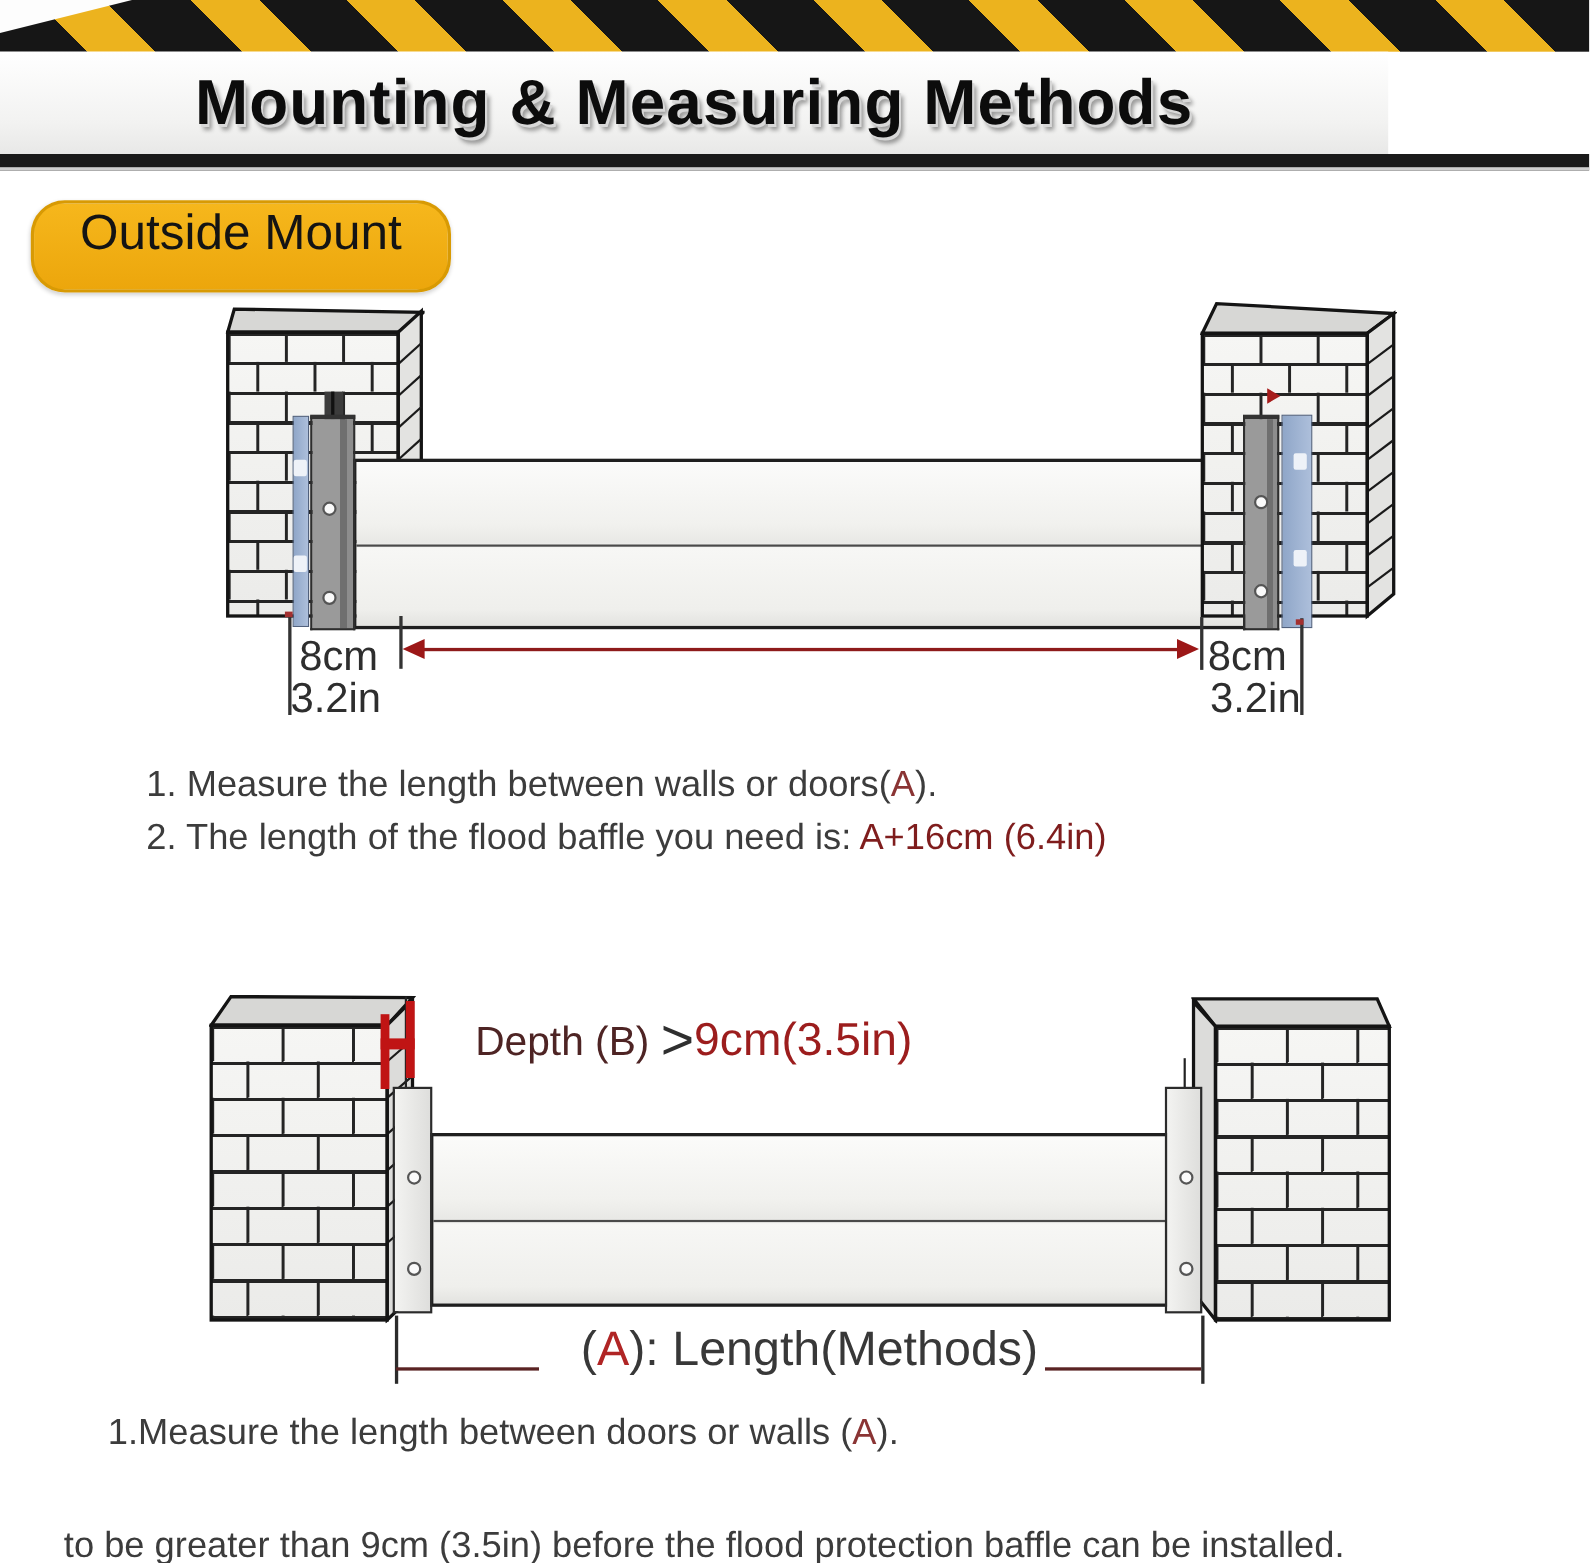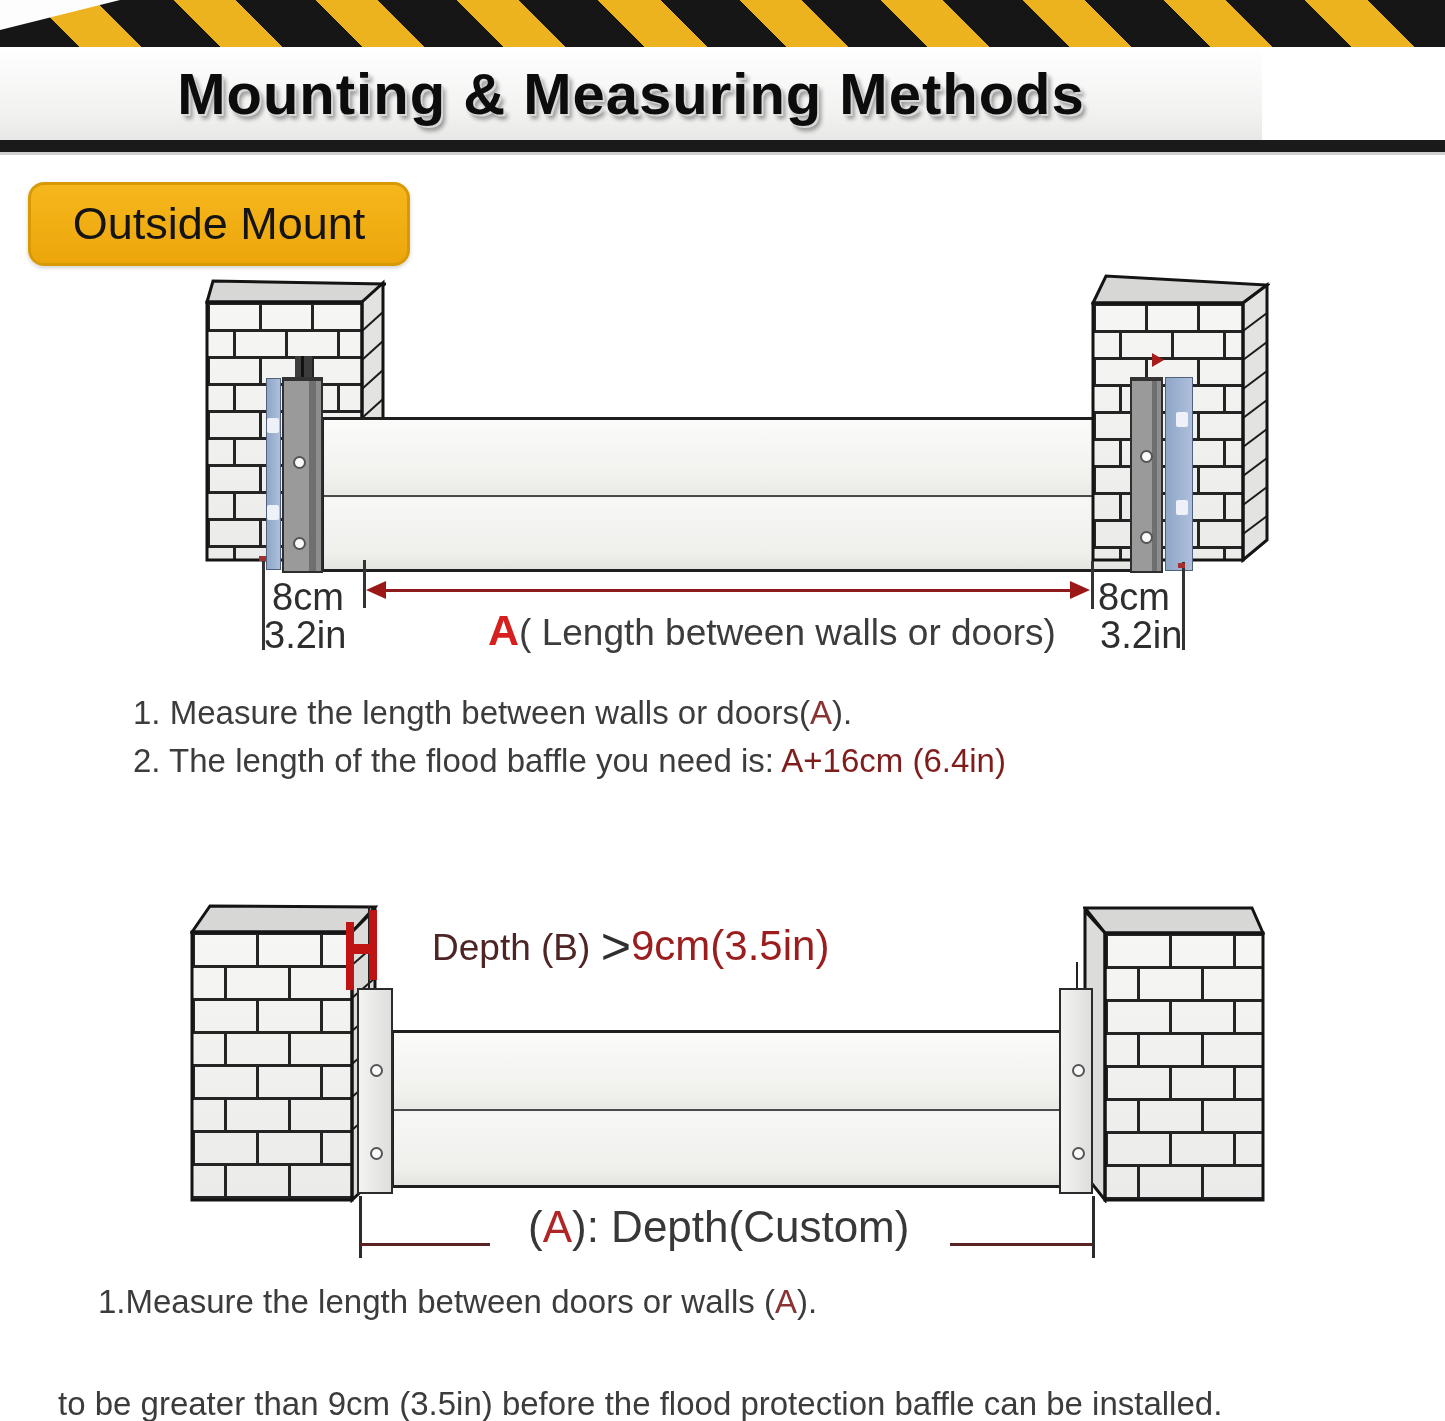--- a/index.html
+++ b/index.html
@@ -24,24 +24,24 @@
     display:flex;align-items:center;justify-content:center;
   }
   .page-title{
     font-size:58px;font-weight:bold;color:#0c0c0c;letter-spacing:1px;
     text-shadow:2px 2px 0 #d8d8d8, 4px 5px 4px rgba(0,0,0,.38);
   }
   .black-bar{left:0;top:140px;width:1445px;height:12px;background:#1a1a1a;border-bottom:3px solid #cfcfcf;}
 
   
   .section-label{
-    width:382px;height:84px;border-radius:16px;
+    width:382px;height:84px;border-radius:31px;
     background:linear-gradient(180deg,#f6b71c,#eca60c);
     border:3px solid #d89a04;box-sizing:border-box;
-    display:flex;align-items:center;justify-content:center;
+    display:flex;align-items:flex-start;justify-content:center;
     font-size:45px;color:#141414;
     box-shadow:0 2px 4px rgba(0,0,0,.18);
   }
 
   
   .bricks{
     --bw:52px;--bh:27px;
     background:
       repeating-linear-gradient(180deg,#242424 0 3px,rgba(0,0,0,0) 3px var(--bh)),
       conic-gradient(from 0deg at 3px 50%,rgba(0,0,0,0) 0 270deg,#242424 270deg 360deg) 0 0/var(--bw) calc(var(--bh)*2),
@@ -176,23 +176,20 @@
   <div class="abs arrowhead ah-right" style="left:1070px;top:581px;"></div>
   <div class="abs vline" style="left:1091px;top:561px;height:48px;"></div>
   <div class="abs vline" style="left:1182px;top:562px;height:88px;"></div>
   <div class="abs red-tick" style="left:1178px;top:563px;width:7px;height:5px;"></div>
 
   <div class="abs dim-text" style="left:272px;top:576px;">8cm</div>
   <div class="abs dim-text" style="left:264px;top:614px;">3.2in</div>
   <div class="abs dim-text" style="left:1098px;top:576px;">8cm</div>
   <div class="abs dim-text" style="left:1100px;top:614px;">3.2in</div>
 
-  <div class="abs span-label" style="left:488px;top:606px;">
-    <span class="big-a">A</span><span>( Length between walls or doors)</span>
-  </div>
 
   <div class="abs step-line" style="left:133px;top:694px;">
     <span>1. Measure the length between walls or doors(</span><span class="soft-red">A</span><span>).</span>
   </div>
   <div class="abs step-line" style="left:133px;top:742px;">
     <span>2. The length of the flood baffle you need is: </span><span class="hard-red">A+16cm (6.4in)</span>
   </div>
 
 
   <div class="abs bricks bricks-lg" style="left:192px;top:932px;width:160px;height:268px;"></div>
@@ -234,21 +231,21 @@
   <div class="abs screw" style="left:1072px;top:1064px;"></div>
   <div class="abs screw" style="left:1072px;top:1147px;"></div>
 
   <div class="abs depth-label" style="left:388px;top:916px;">
     <span class="depth-pre">Depth (B) </span><span class="depth-gt">&gt;</span><span class="depth-val">9cm(3.5in)</span>
   </div>
 
   <div class="abs vline" style="left:359px;top:1196px;height:62px;background:#2b2b2b;"></div>
   <div class="abs maroon-seg" style="left:360px;top:1243px;width:130px;"></div>
   <div class="abs inside-span" style="left:528px;top:1202px;">
-    <span>(</span><span class="inside-a">A</span><span>): Depth(Custom)</span>
+    <span>(</span><span class="inside-a">A</span><span>): Length(Methods)</span>
   </div>
   <div class="abs maroon-seg" style="left:950px;top:1243px;width:142px;"></div>
   <div class="abs vline" style="left:1092px;top:1196px;height:62px;background:#2b2b2b;"></div>
 
   <div class="abs step-line" style="left:98px;top:1283px;">
     <span>1.Measure the length between doors or walls (</span><span class="soft-red">A</span><span>).</span>
   </div>
   <div class="abs step-line" style="left:58px;top:1385px;">
     <span>to be greater than 9cm (3.5in) before the flood protection baffle can be installed.</span>
   </div>

